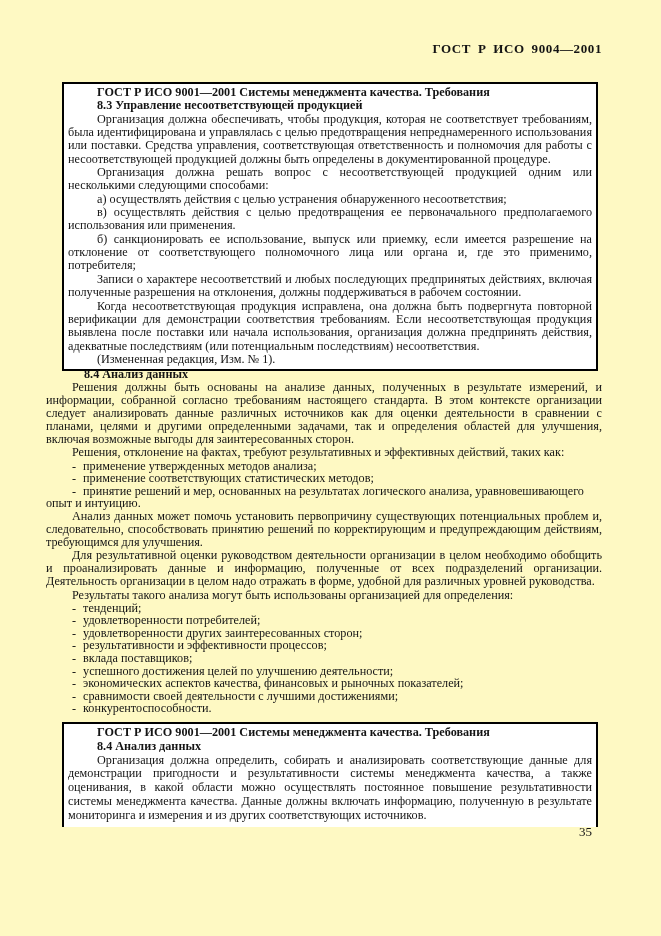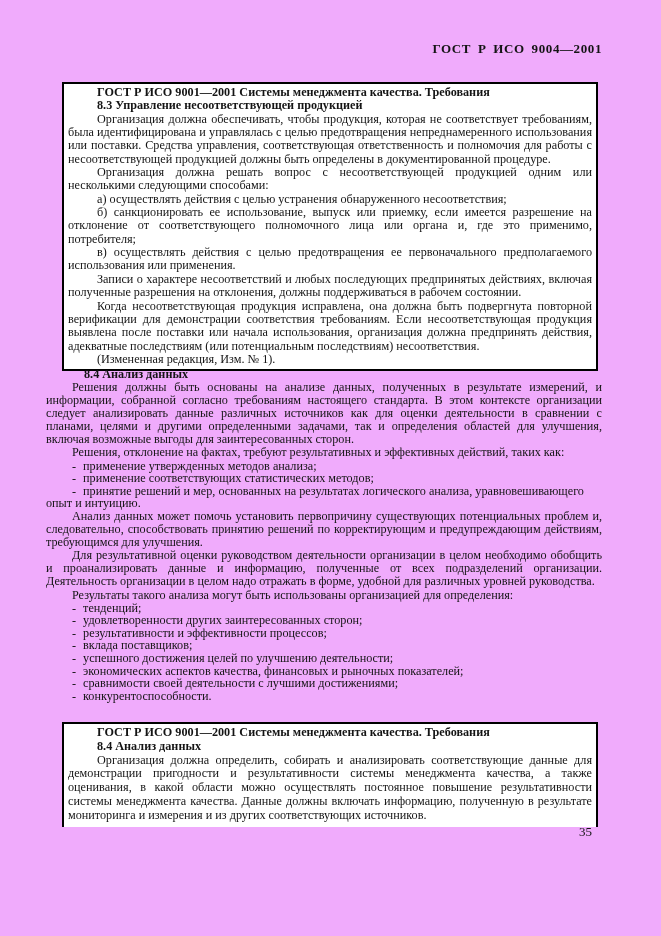--- a/index.html
+++ b/index.html
@@ -4,21 +4,21 @@
 <style>
   * { margin: 0; padding: 0; box-sizing: border-box; }
   html, body { background: #ffffff; }
   body {
     width: 661px; height: 936px;
     position: relative;
     font-family: "Liberation Serif", "DejaVu Serif", serif;
     color: #141414;
     -webkit-font-smoothing: antialiased;
   }
-  .page { position: absolute; inset: 0; background: #f0abfc; overflow: hidden; }
+  .page { position: absolute; inset: 0; background: #fef9c3; overflow: hidden; }
 
   
   .running-header {
     position: absolute; top: 41px; left: 46px; width: 556px;
     text-align: right; font-weight: bold; font-size: 13px;
     letter-spacing: 0.6px; word-spacing: 3px;
   }
 
   
   .quote-box {
@@ -64,42 +64,43 @@
 <div class="page">
 
   <div class="running-header">ГОСТ Р ИСО 9004—2001</div>
 
   <div class="quote-box box-83">
     <p class="box-title">ГОСТ Р ИСО 9001—2001 Системы менеджмента качества. Требования</p>
     <p class="box-heading">8.3 Управление несоответствующей продукцией</p>
     <p class="para">Организация должна обеспечивать, чтобы продукция, которая не соответствует требованиям, была идентифицирована и управлялась с целью предотвращения непреднамеренного использования или поставки. Средства управления, соответствующая ответственность и полномочия для работы с несоответствующей продукцией должны быть определены в документированной процедуре.</p>
     <p class="para">Организация должна решать вопрос с несоответствующей продукцией одним или несколькими следующими способами:</p>
     <p class="para">а) осуществлять действия с целью устранения обнаруженного несоответствия;</p>
+    <p class="para">в) осуществлять действия с целью предотвращения ее первоначального предполагаемого использования или применения.</p>
     <p class="para">б) санкционировать ее использование, выпуск или приемку, если имеется разрешение на отклонение от соответствующего полномочного лица или органа и, где это применимо, потребителя;</p>
-    <p class="para">в) осуществлять действия с целью предотвращения ее первоначального предполагаемого использования или применения.</p>
     <p class="para">Записи о характере несоответствий и любых последующих предпринятых действиях, включая полученные разрешения на отклонения, должны поддерживаться в рабочем состоянии.</p>
     <p class="para">Когда несоответствующая продукция исправлена, она должна быть подвергнута повторной верификации для демонстрации соответствия требованиям. Если несоответствующая продукция выявлена после поставки или начала использования, организация должна предпринять действия, адекватные последствиям (или потенциальным последствиям) несоответствия.</p>
     <p class="note">(Измененная редакция, Изм. № 1).</p>
   </div>
 
   <div class="section">
     <p class="section-heading">8.4 Анализ данных</p>
     <p class="para">Решения должны быть основаны на анализе данных, полученных в результате измерений, и информации, собранной согласно требованиям настоящего стандарта. В этом контексте организации следует анализировать данные различных источников как для оценки деятельности в сравнении с планами, целями и другими определенными задачами, так и определения областей для улучшения, включая возможные выгоды для заинтересованных сторон.</p>
     <p class="para">Решения, отклонение на фактах, требуют результативных и эффективных действий, таких как:</p>
 
     <p class="bullet"><span class="dash">-</span><span>применение утвержденных методов анализа;</span></p>
     <p class="bullet"><span class="dash">-</span><span>применение соответствующих статистических методов;</span></p>
     <p class="bullet"><span class="dash">-</span><span>принятие решений и мер, основанных на результатах логического анализа, уравновешивающего опыт и интуицию.</span></p>
 
     <p class="para">Анализ данных может помочь установить первопричину существующих потенциальных проблем и, следовательно, способствовать принятию решений по корректирующим и предупреждающим действиям, требующимся для улучшения.</p>
     <p class="para">Для результативной оценки руководством деятельности организации в целом необходимо обобщить и проанализировать данные и информацию, полученные от всех подразделений организации. Деятельность организации в целом надо отражать в форме, удобной для различных уровней руководства.</p>
     <p class="para">Результаты такого анализа могут быть использованы организацией для определения:</p>
 
     <div class="bullets-tight">
       <p class="bullet"><span class="dash">-</span><span>тенденций;</span></p>
+      <p class="bullet"><span class="dash">-</span><span>удовлетворенности потребителей;</span></p>
       <p class="bullet"><span class="dash">-</span><span>удовлетворенности других заинтересованных сторон;</span></p>
       <p class="bullet"><span class="dash">-</span><span>результативности и эффективности процессов;</span></p>
       <p class="bullet"><span class="dash">-</span><span>вклада поставщиков;</span></p>
       <p class="bullet"><span class="dash">-</span><span>успешного достижения целей по улучшению деятельности;</span></p>
       <p class="bullet"><span class="dash">-</span><span>экономических аспектов качества, финансовых и рыночных показателей;</span></p>
       <p class="bullet"><span class="dash">-</span><span>сравнимости своей деятельности с лучшими достижениями;</span></p>
       <p class="bullet"><span class="dash">-</span><span>конкурентоспособности.</span></p>
     </div>
   </div>
 

